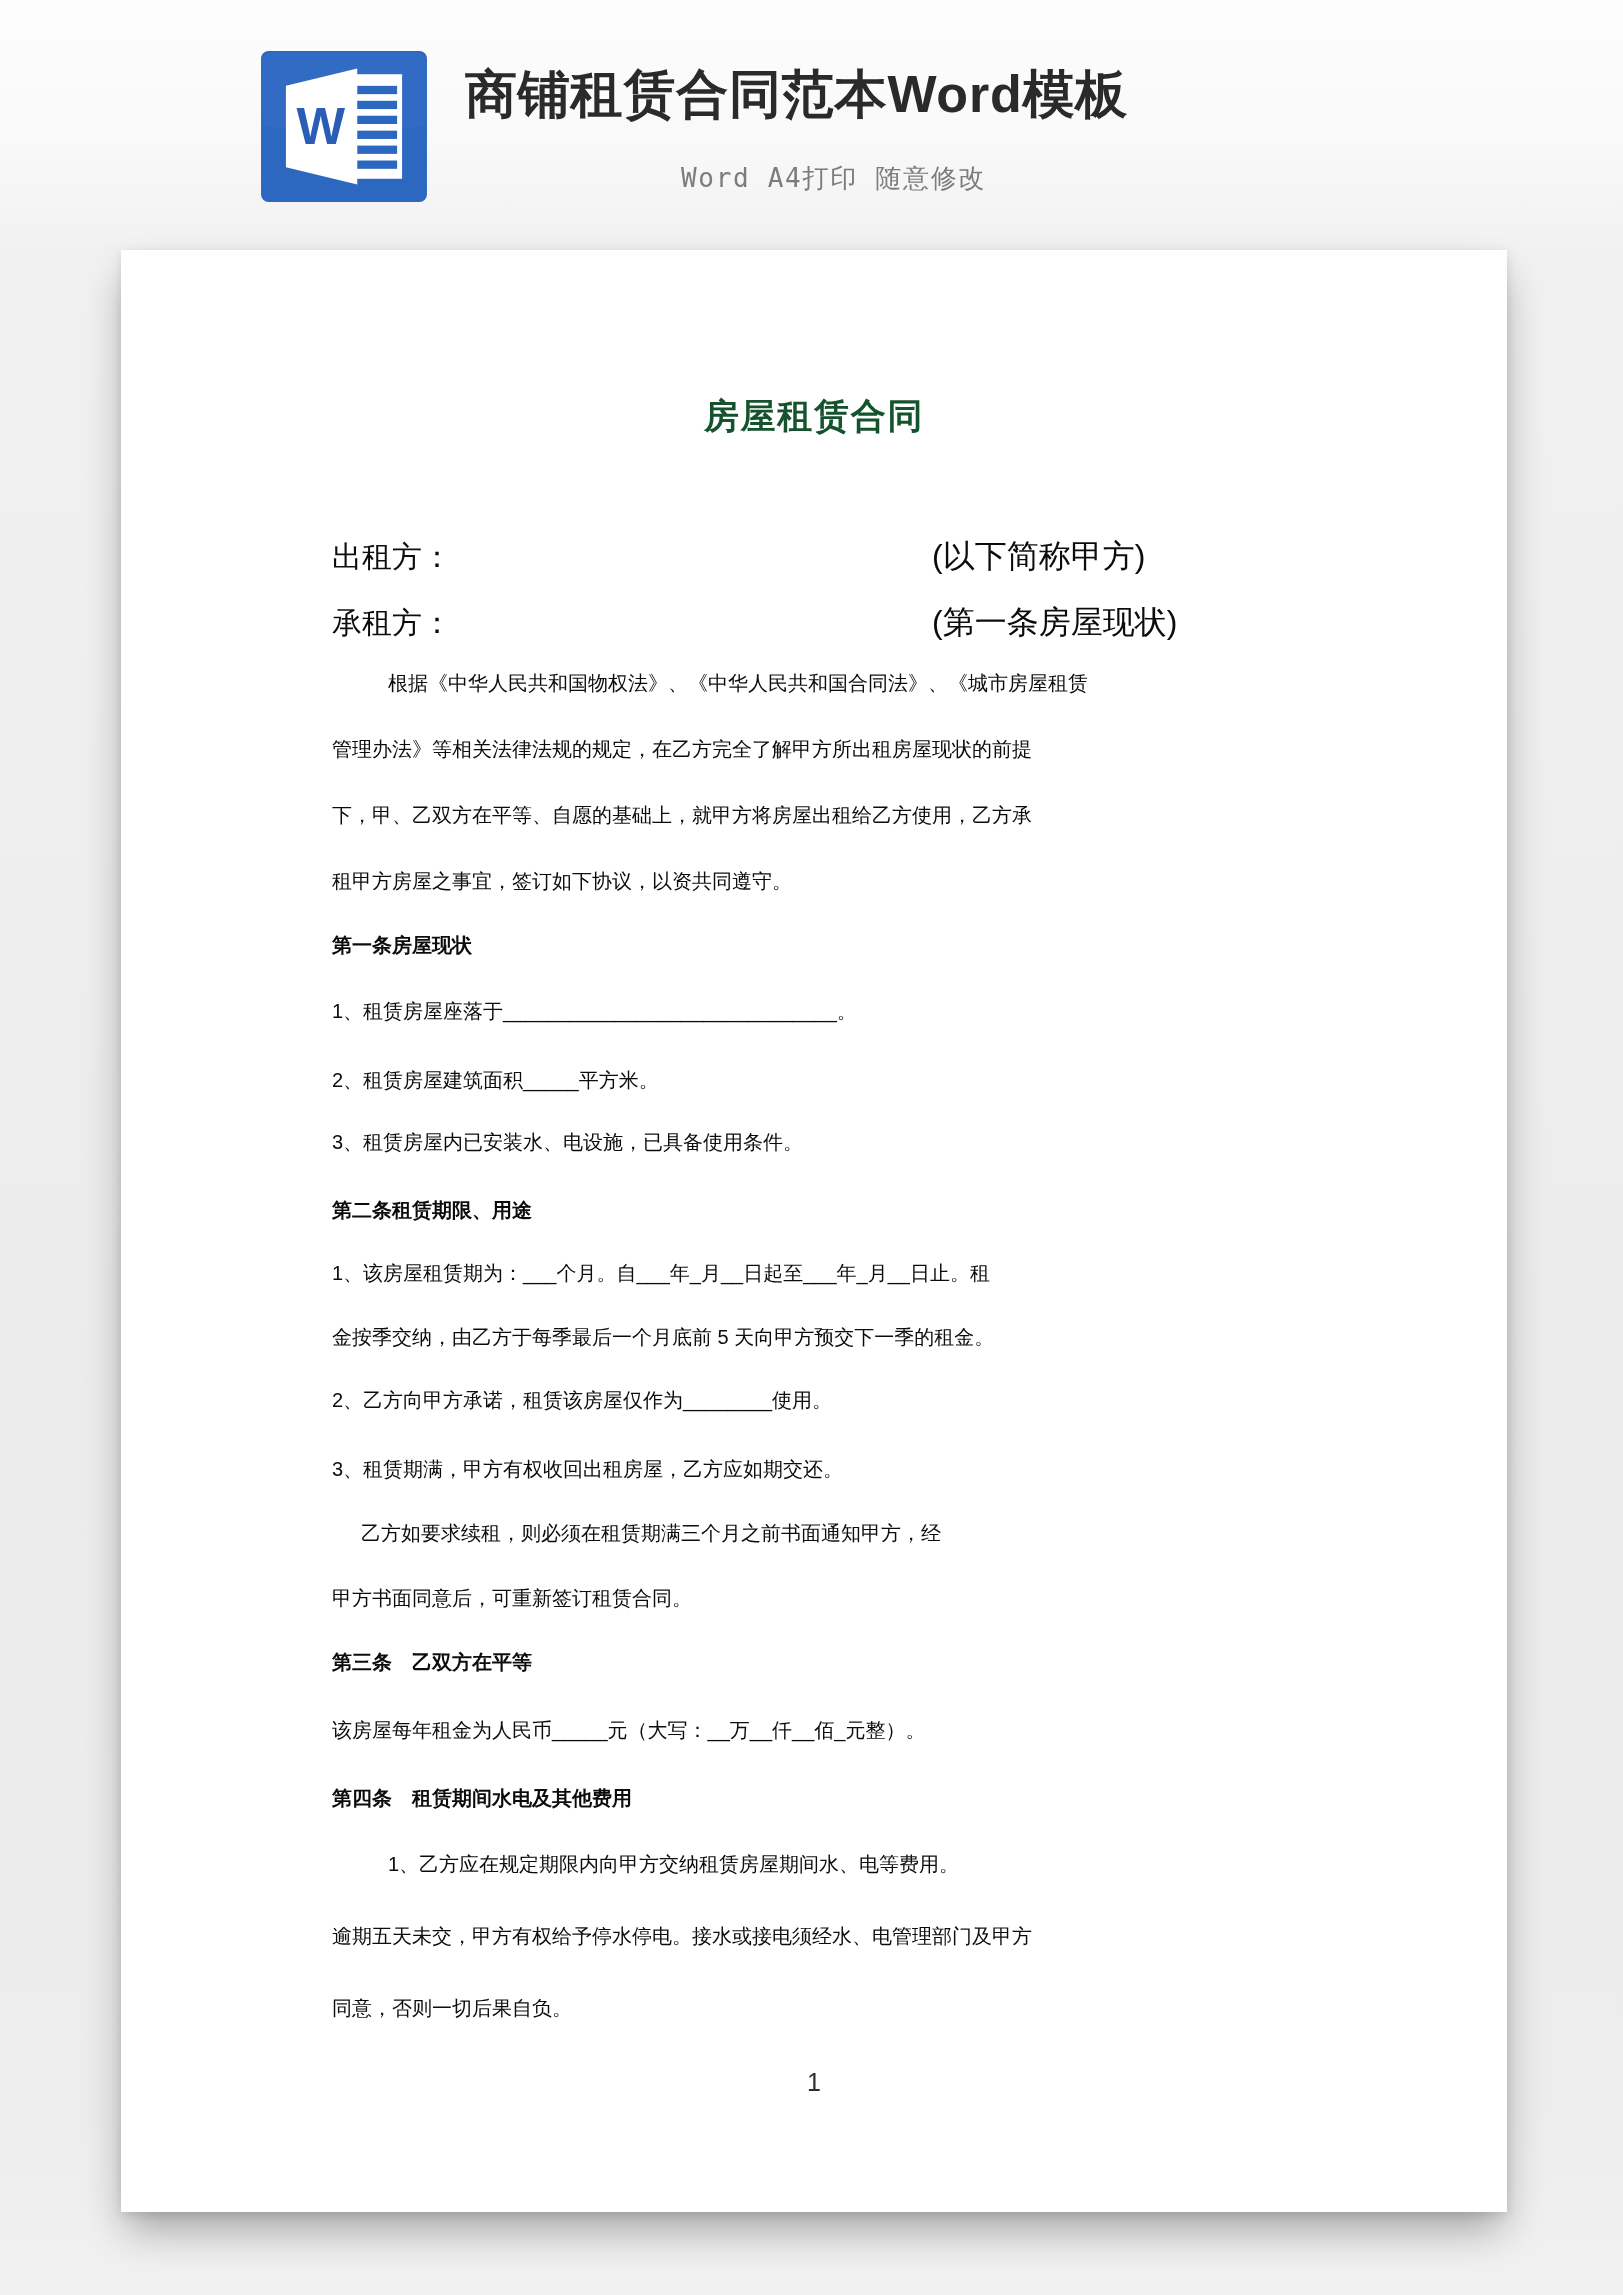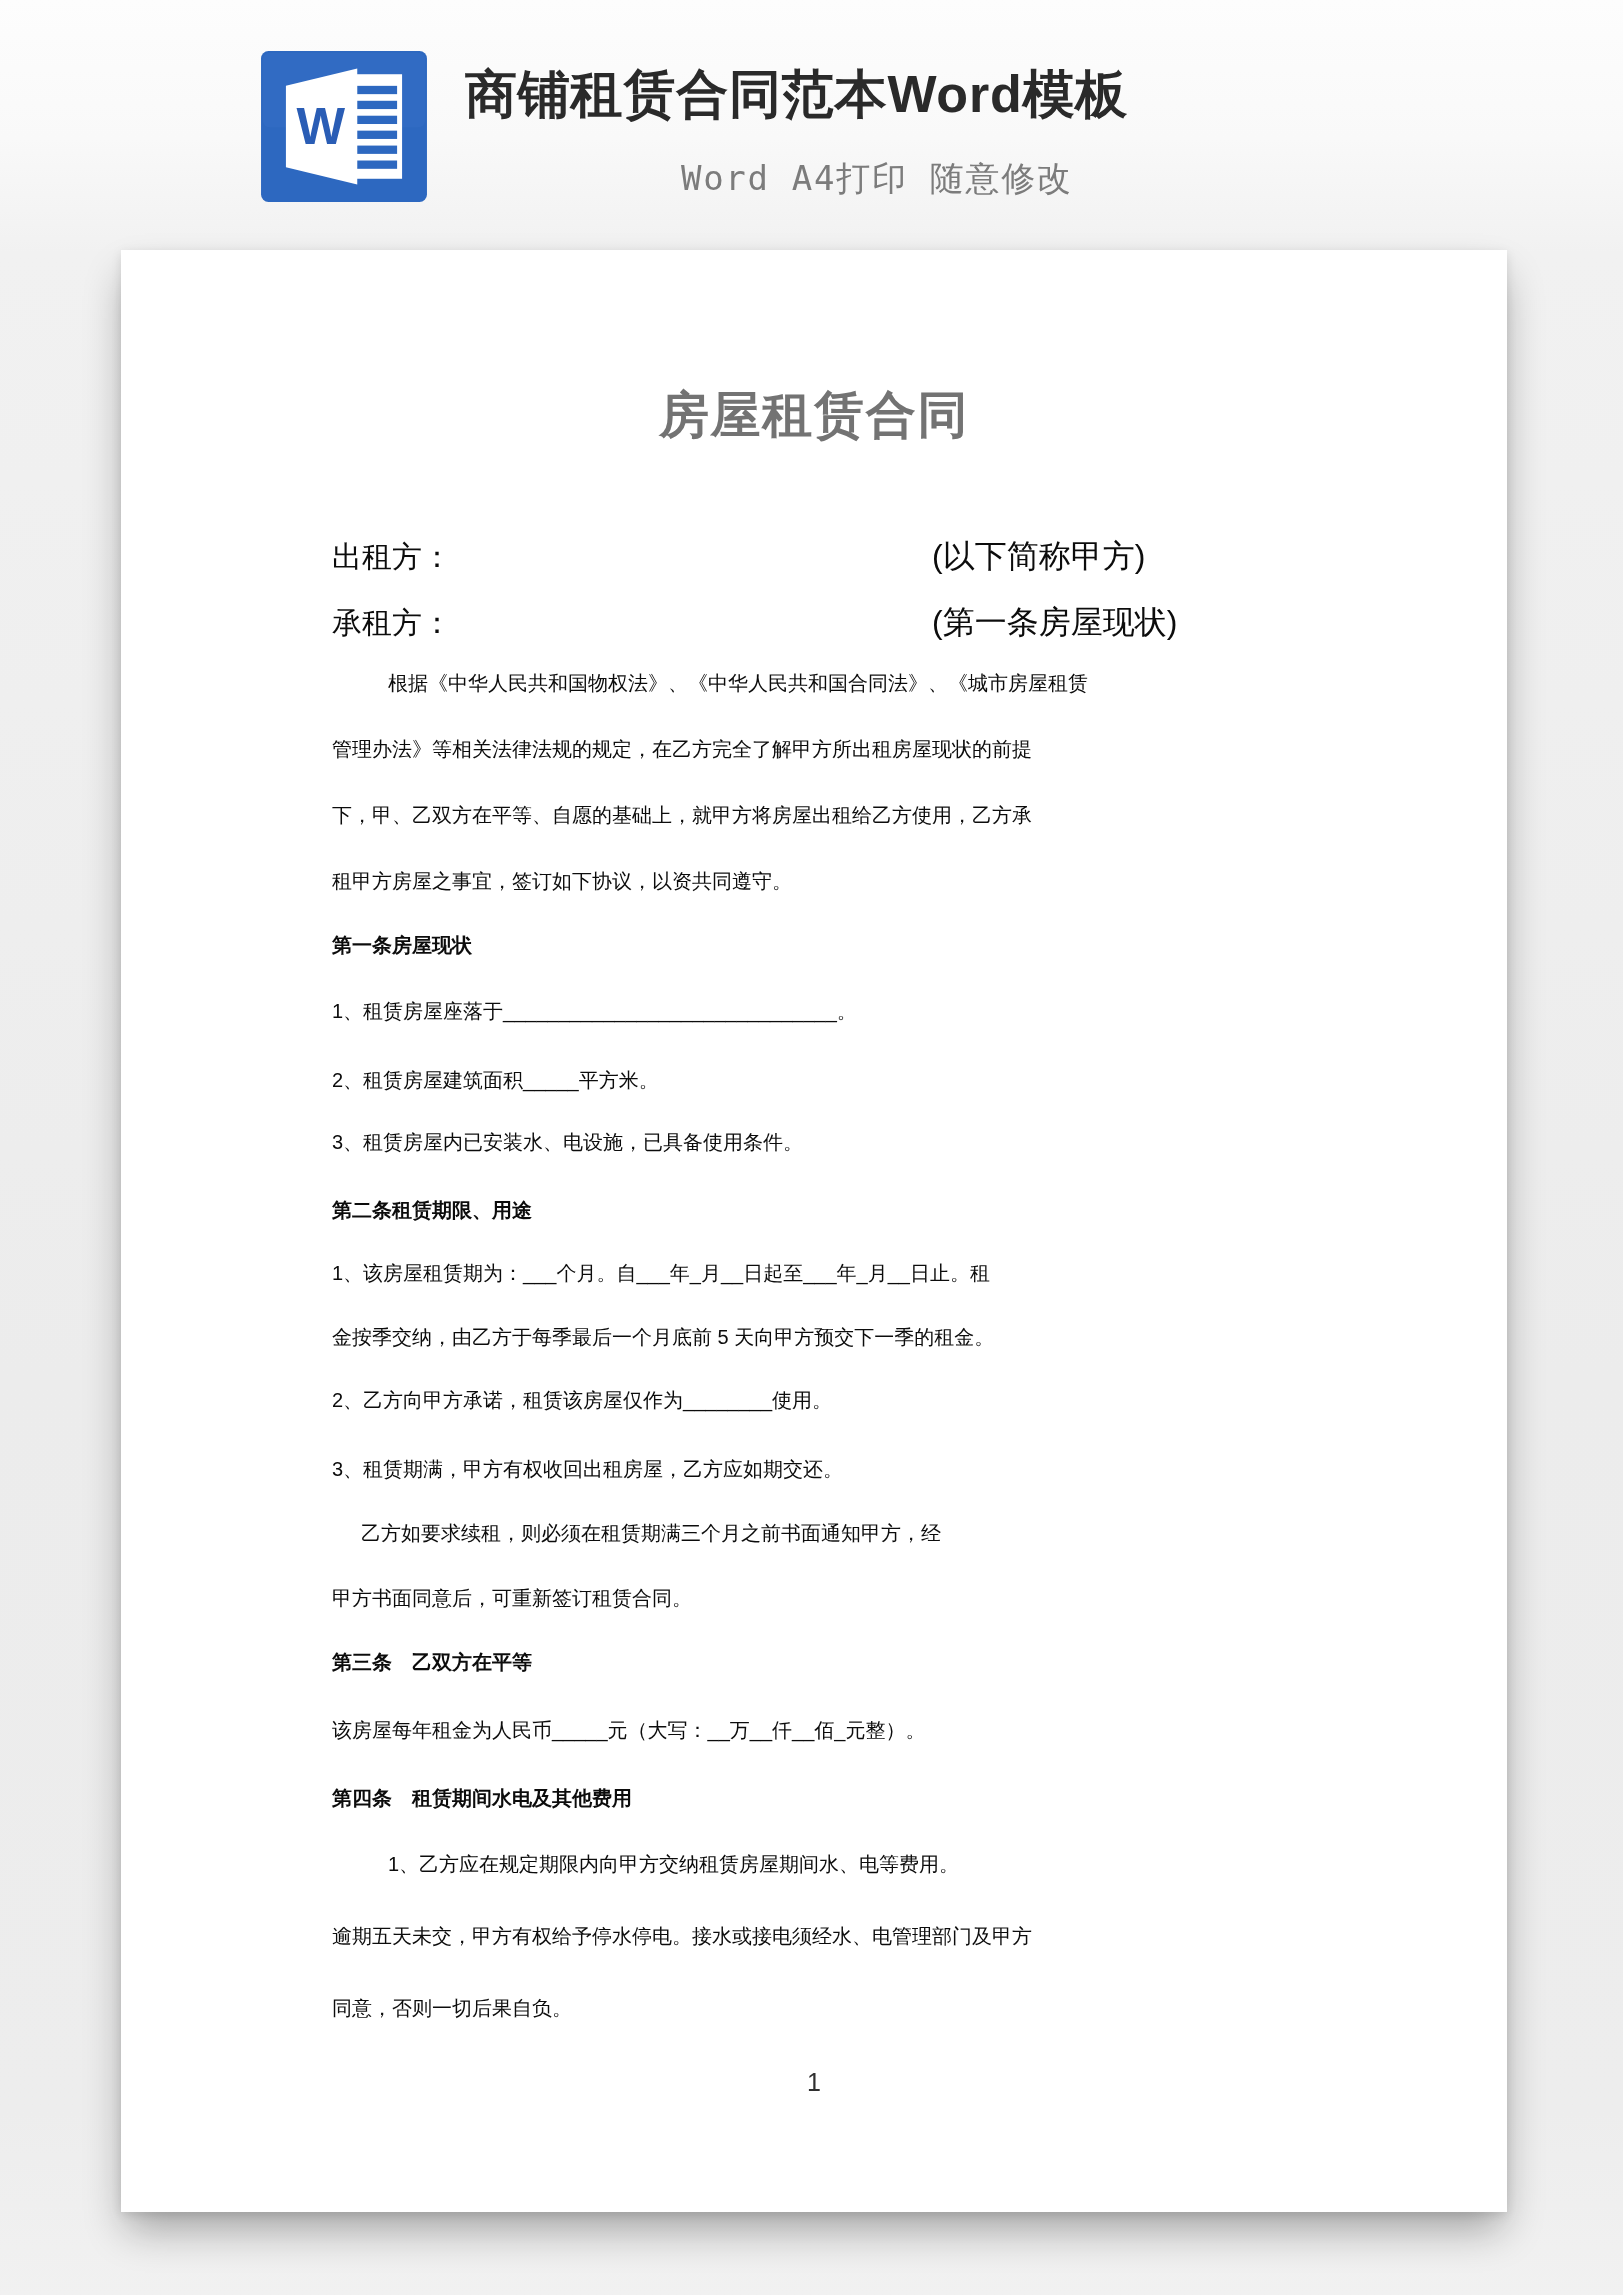--- a/index.html
+++ b/index.html
@@ -16,33 +16,33 @@
   .header{position:absolute;left:0;top:0;width:1624px;height:250px;}
   .word-icon{position:absolute;left:261px;top:51px;width:166px;height:151px;}
   .hdr-title{
     position:absolute;left:465px;top:54px;width:1015px;
     font-size:52px;line-height:81px;font-weight:700;color:#2a2a2a;
     font-family:"Liberation Sans","DejaVu Sans",sans-serif;
     white-space:nowrap;letter-spacing:0.8px;
   }
   .hdr-subtitle{
     position:absolute;left:681px;top:159px;
-    font-size:34px;line-height:39px;color:#7c7c7c;
+    font-size:26px;line-height:39px;color:#7c7c7c;
     font-family:"DejaVu Sans Mono","Liberation Mono",monospace;
     letter-spacing:1.7px;white-space:nowrap;
   }
   
   .page{
     position:absolute;left:121px;top:250px;width:1386px;height:1962px;
     background:#ffffff;
     box-shadow:0 22px 39px -5px rgba(0,0,0,0.32),0 3.4px 10px rgba(0,0,0,0.10);
   }
   .doc-title{
     position:absolute;left:0;top:142px;width:1386px;
-    text-align:center;font-size:50px;line-height:47px;font-weight:700;color:#737373;
+    text-align:center;font-size:35px;line-height:47px;font-weight:700;color:#14532d;
     letter-spacing:1.7px;
   }
   .content{position:absolute;left:211px;top:0;width:968px;color:#0c0c0c;}
   .line{
     position:absolute;left:0;width:968px;
     font-size:20px;line-height:41px;white-space:nowrap;color:#0c0c0c;
   }
   .bold{font-weight:700;}
   .ind1{padding-left:29px;}
   .ind2{padding-left:56px;}

